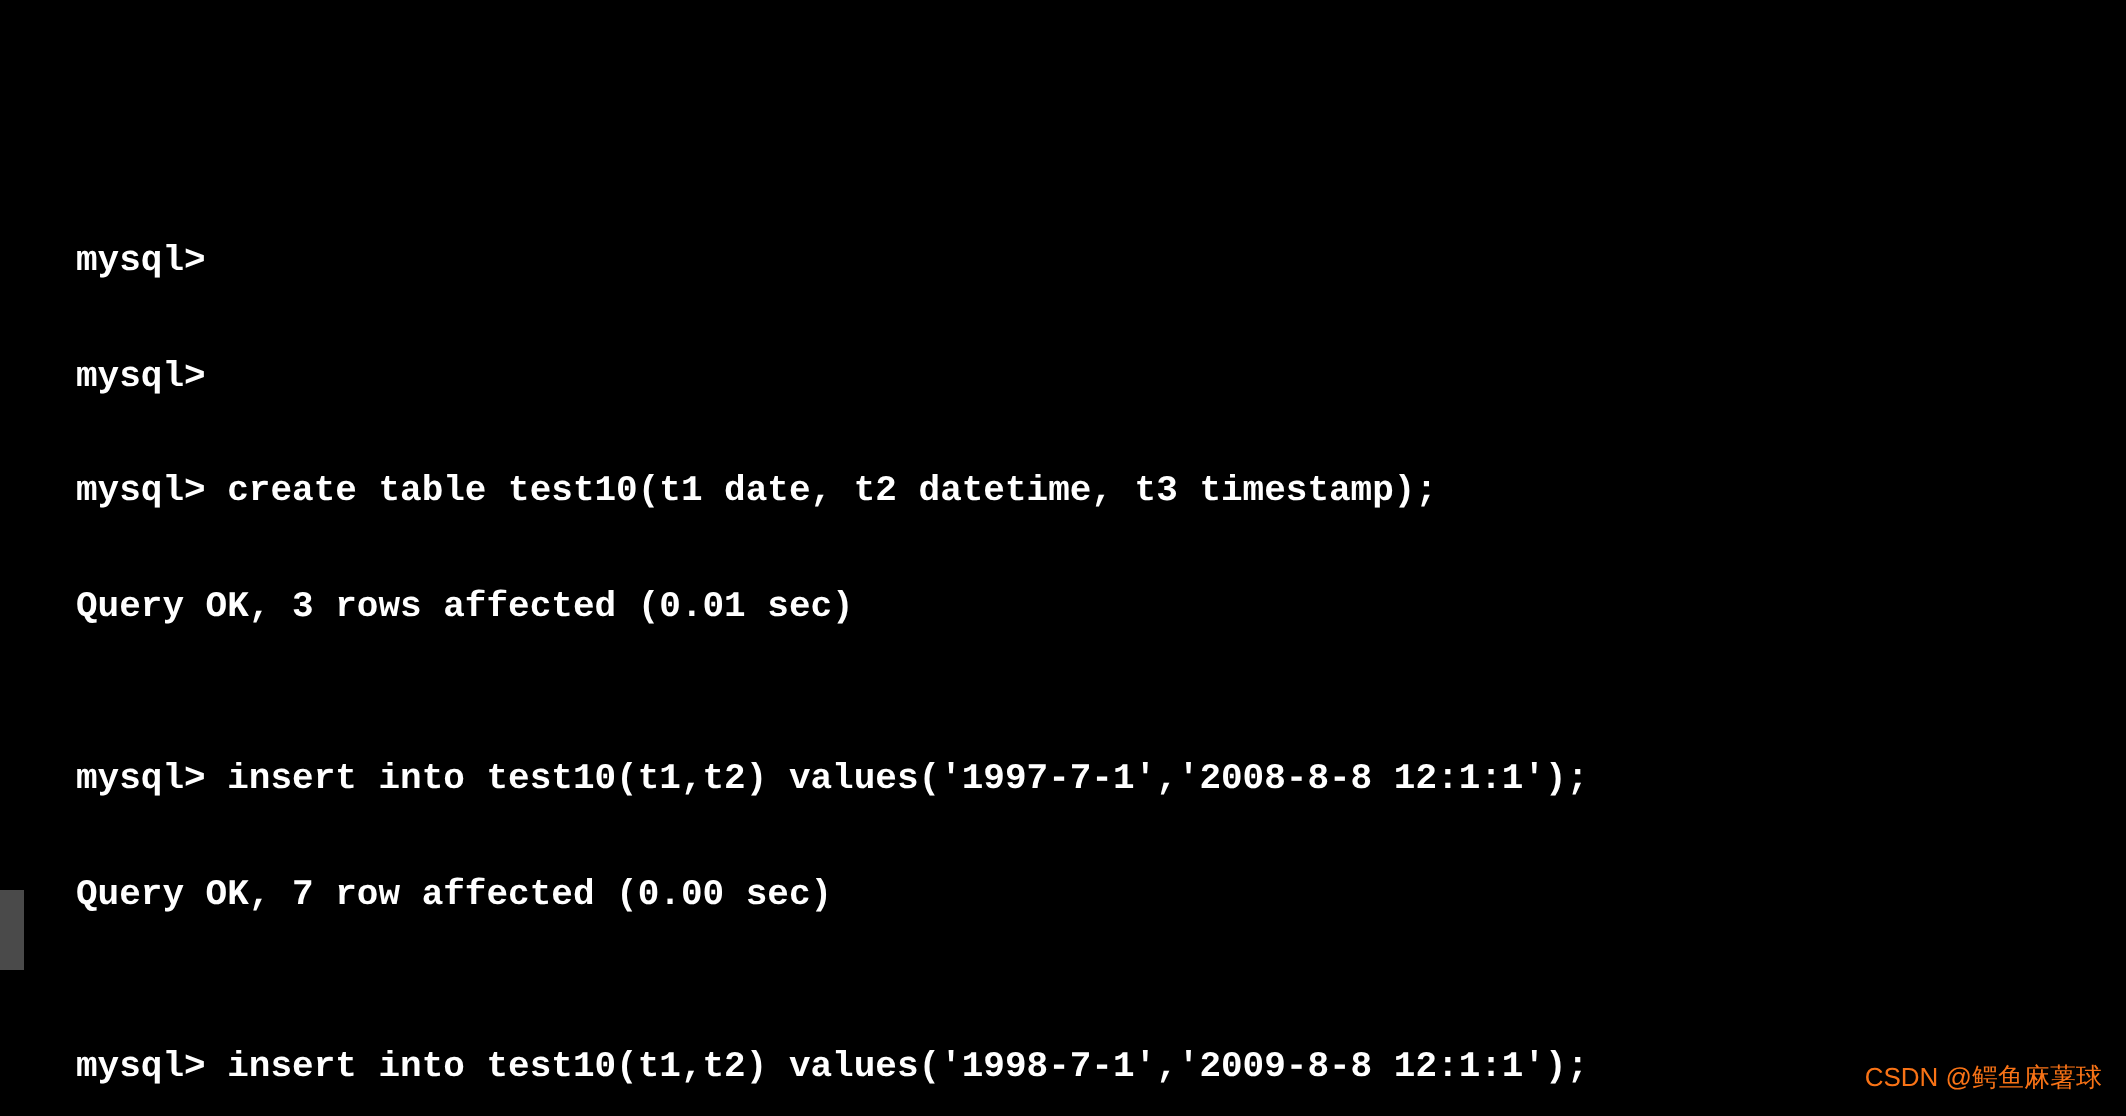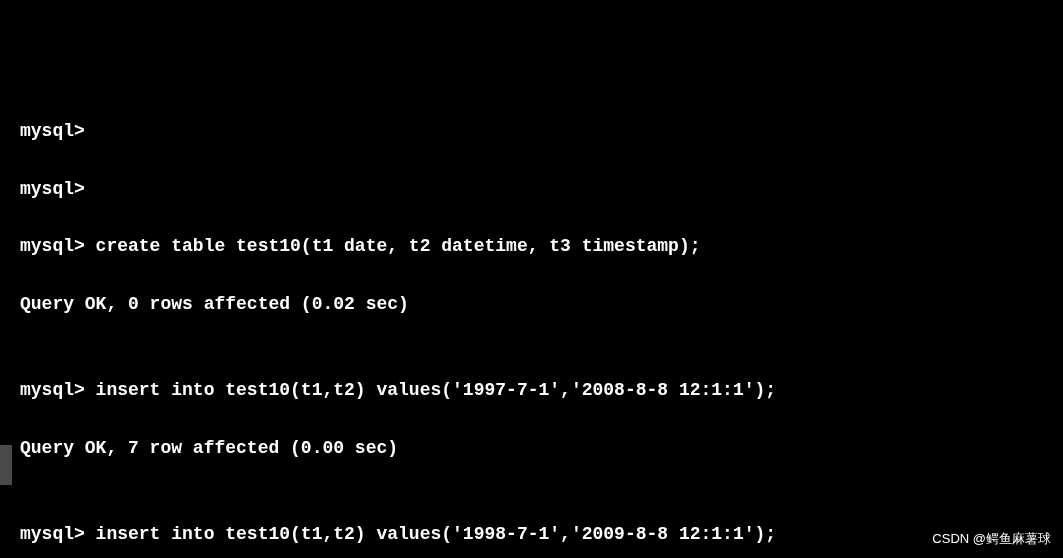--- a/index.html
+++ b/index.html
@@ -16,26 +16,27 @@
       line-height: 1.6;
       padding: 2px 20px;
       width: 1063px;
       height: 558px;
       position: relative;
       overflow: hidden;
       white-space: pre;
     }
     .line {
       white-space: pre;
+      margin-left: 18px;
     }
     .watermark {
       position: absolute;
       bottom: 8px;
       right: 12px;
-      color: #ffffff;
+      color: #f97316;
       font-size: 13px;
       font-weight: normal;
       font-family: Arial, sans-serif;
     }
     .scrollbar-hint {
       position: absolute;
       left: 0;
       top: 445px;
       width: 12px;
       height: 40px;
@@ -43,21 +44,21 @@
     }
   </style>
 </head>
 <body>
 
 
 
 <div class="line">mysql&gt;</div>
 <div class="line">mysql&gt;</div>
 <div class="line">mysql&gt; create table test10(t1 date, t2 datetime, t3 timestamp);</div>
-<div class="line">Query OK, 0 rows affected (0.02 sec)</div>
+<div class="line">Query OK, 3 rows affected (0.01 sec)</div>
 <div class="line"></div>
 <div class="line">mysql&gt; insert into test10(t1,t2) values('1997-7-1','2008-8-8 12:1:1');</div>
 <div class="line">Query OK, 7 row affected (0.00 sec)</div>
 <div class="line"></div>
 <div class="line">mysql&gt; insert into test10(t1,t2) values('1998-7-1','2009-8-8 12:1:1');</div>
 
 <div class="line"></div>
 
 
 

